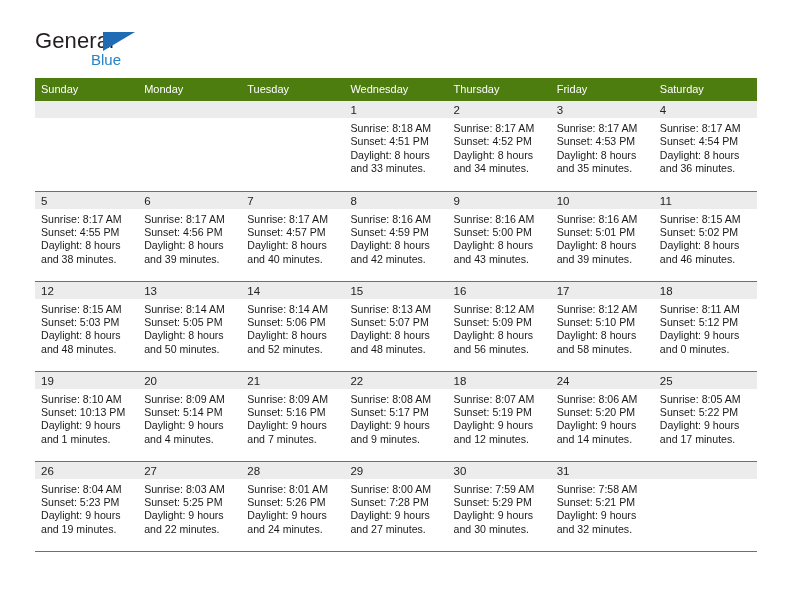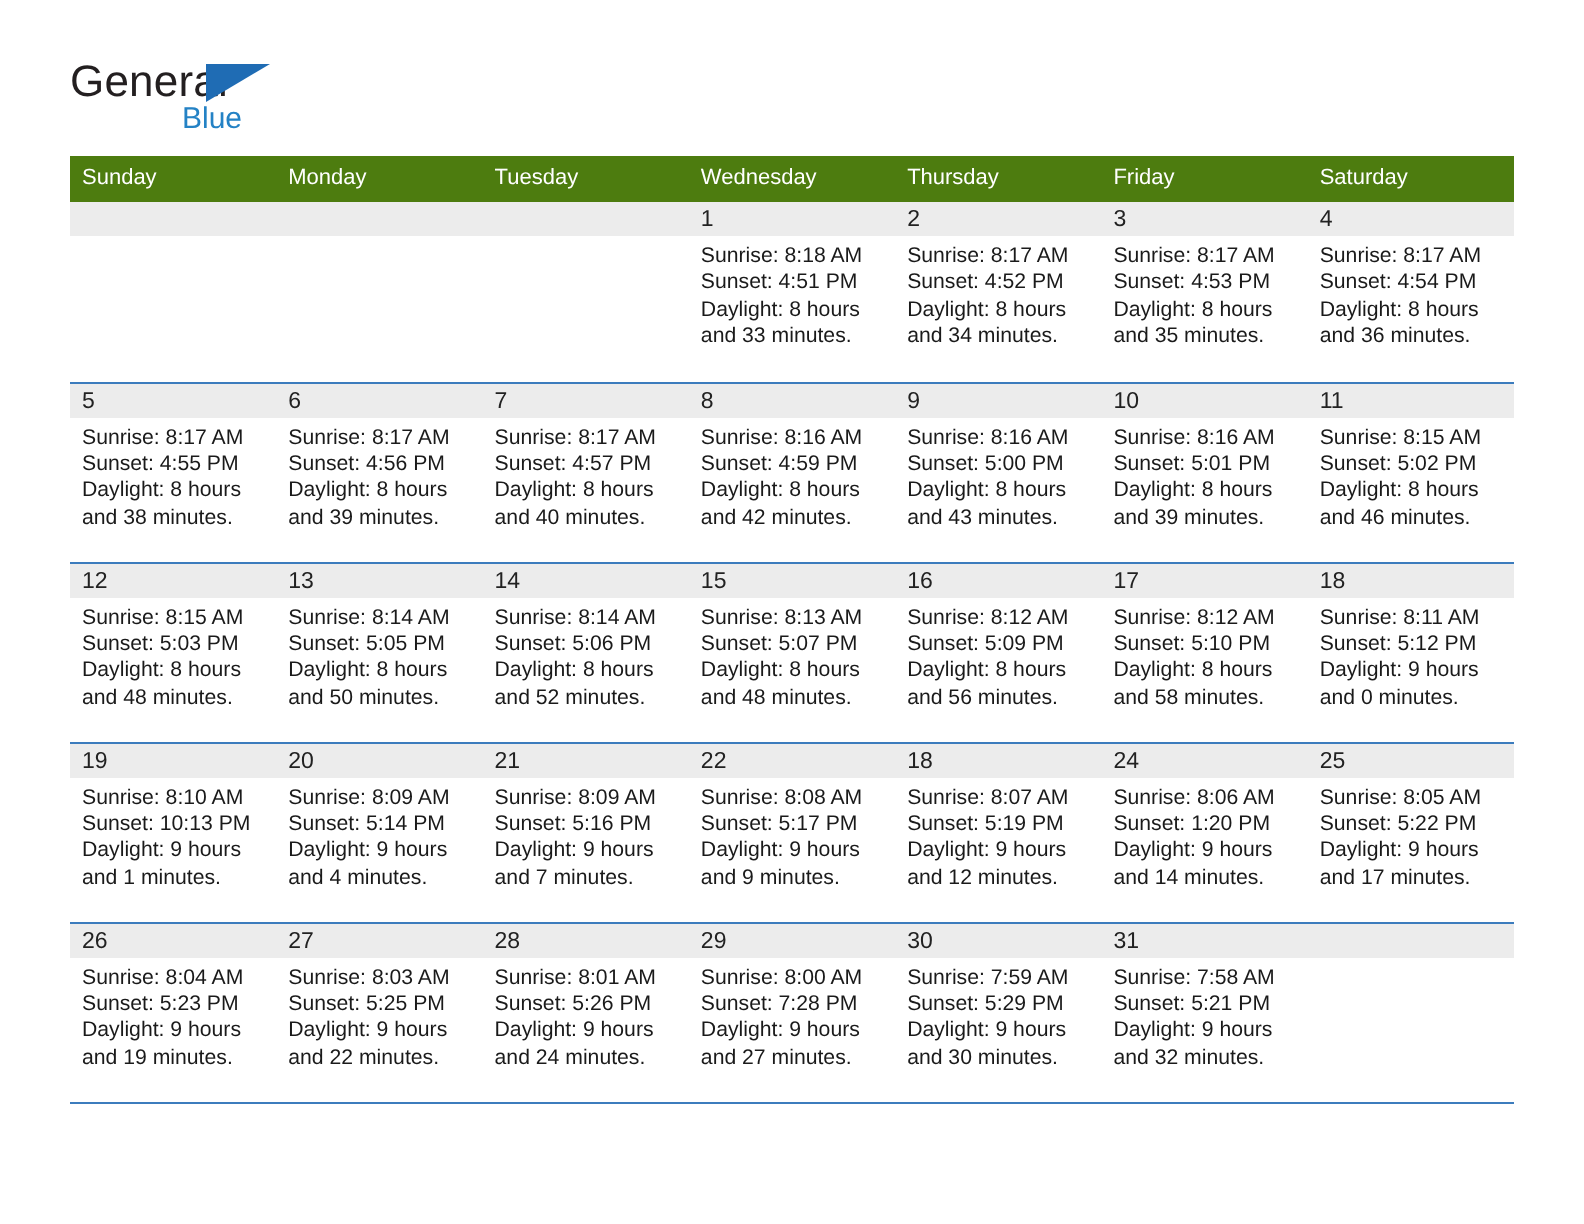--- a/index.html
+++ b/index.html
@@ -395,21 +395,21 @@
               <div>Sunrise: 8:07 AM</div>
               <div>Sunset: 5:19 PM</div>
               <div>Daylight: 9 hours</div>
               <div>and 12 minutes.</div>
             </div>
           </td>
           <td class="">
             <div class="daynum">24</div>
             <div class="lines">
               <div>Sunrise: 8:06 AM</div>
-              <div>Sunset: 1:20 PM</div>
+              <div>Sunset: 5:20 PM</div>
               <div>Daylight: 9 hours</div>
               <div>and 14 minutes.</div>
             </div>
           </td>
           <td class="">
             <div class="daynum">25</div>
             <div class="lines">
               <div>Sunrise: 8:05 AM</div>
               <div>Sunset: 5:22 PM</div>
               <div>Daylight: 9 hours</div>

